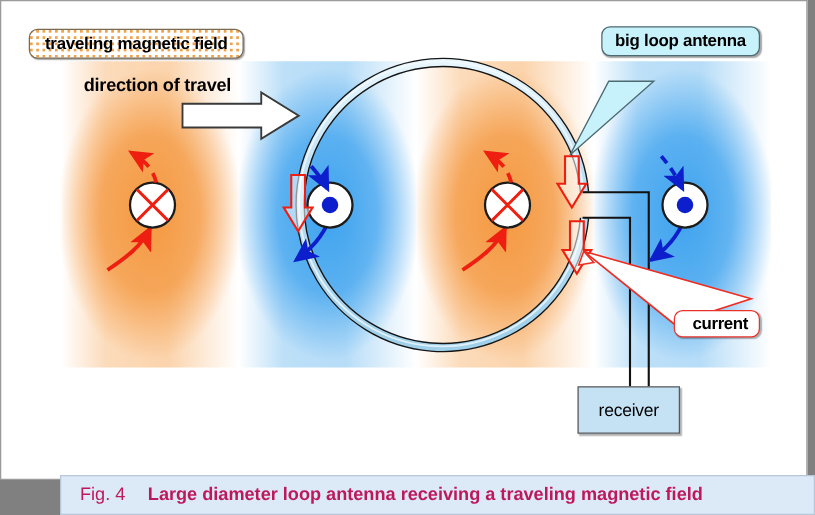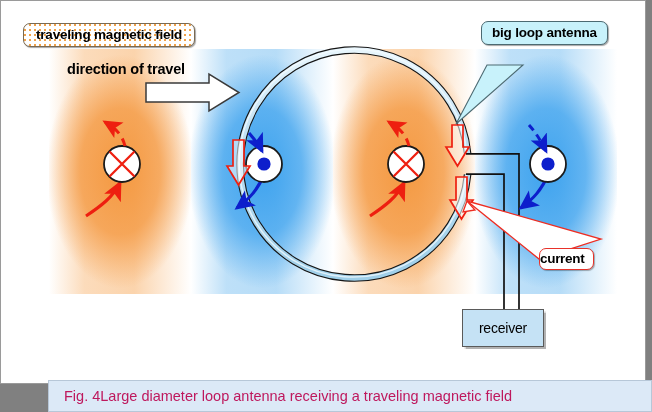--- a/index.html
+++ b/index.html
@@ -40,21 +40,21 @@
     left:480px;top:20px;
     padding:3px 10px 4px 10px;
     border:1px solid #4c6a72;border-radius:7px;
     font-size:13.5px;font-weight:bold;letter-spacing:-0.2px;
     background:#c8f2fb;
     box-shadow:1px 1px 1px rgba(0,0,0,.35);
   }
 
   #cur-label{
     left:538px;top:247px;
-    padding:2px 9px 3px 0;
+    padding:2px 9px 3px 14px;
     border:1.4px solid #e8322a;border-radius:7px;
     font-size:13.5px;font-weight:bold;letter-spacing:-0.3px;
     background:#ffffff;
     box-shadow:1px 1px 1px rgba(0,0,0,.3);
   }
 
   #recv-box{
     position:absolute;left:461px;top:308px;width:82px;height:38px;
     background:#c5e2f5;border:1.3px solid #5a5a5a;
     box-shadow:1.5px 1.5px 1px rgba(0,0,0,.3);
@@ -64,21 +64,21 @@
   }
 
   
   #caption{
     position:absolute;left:48px;top:380px;width:604px;height:32px;
     background:#dce9f7;border:1px solid #b7c7d8;box-sizing:border-box;
     display:flex;align-items:center;
     font-size:14.5px;color:#be185d;
   }
   #caption .fig{margin-left:15px;}
-  #caption .txt{}
+  #caption .txt{margin-left:18px;font-weight:bold;}
 </style>
 </head>
 <body>
 
 <div id="root">
 
   <div id="canvas">
 
     <div class="band" style="left:48px;width:142px;
          background:

